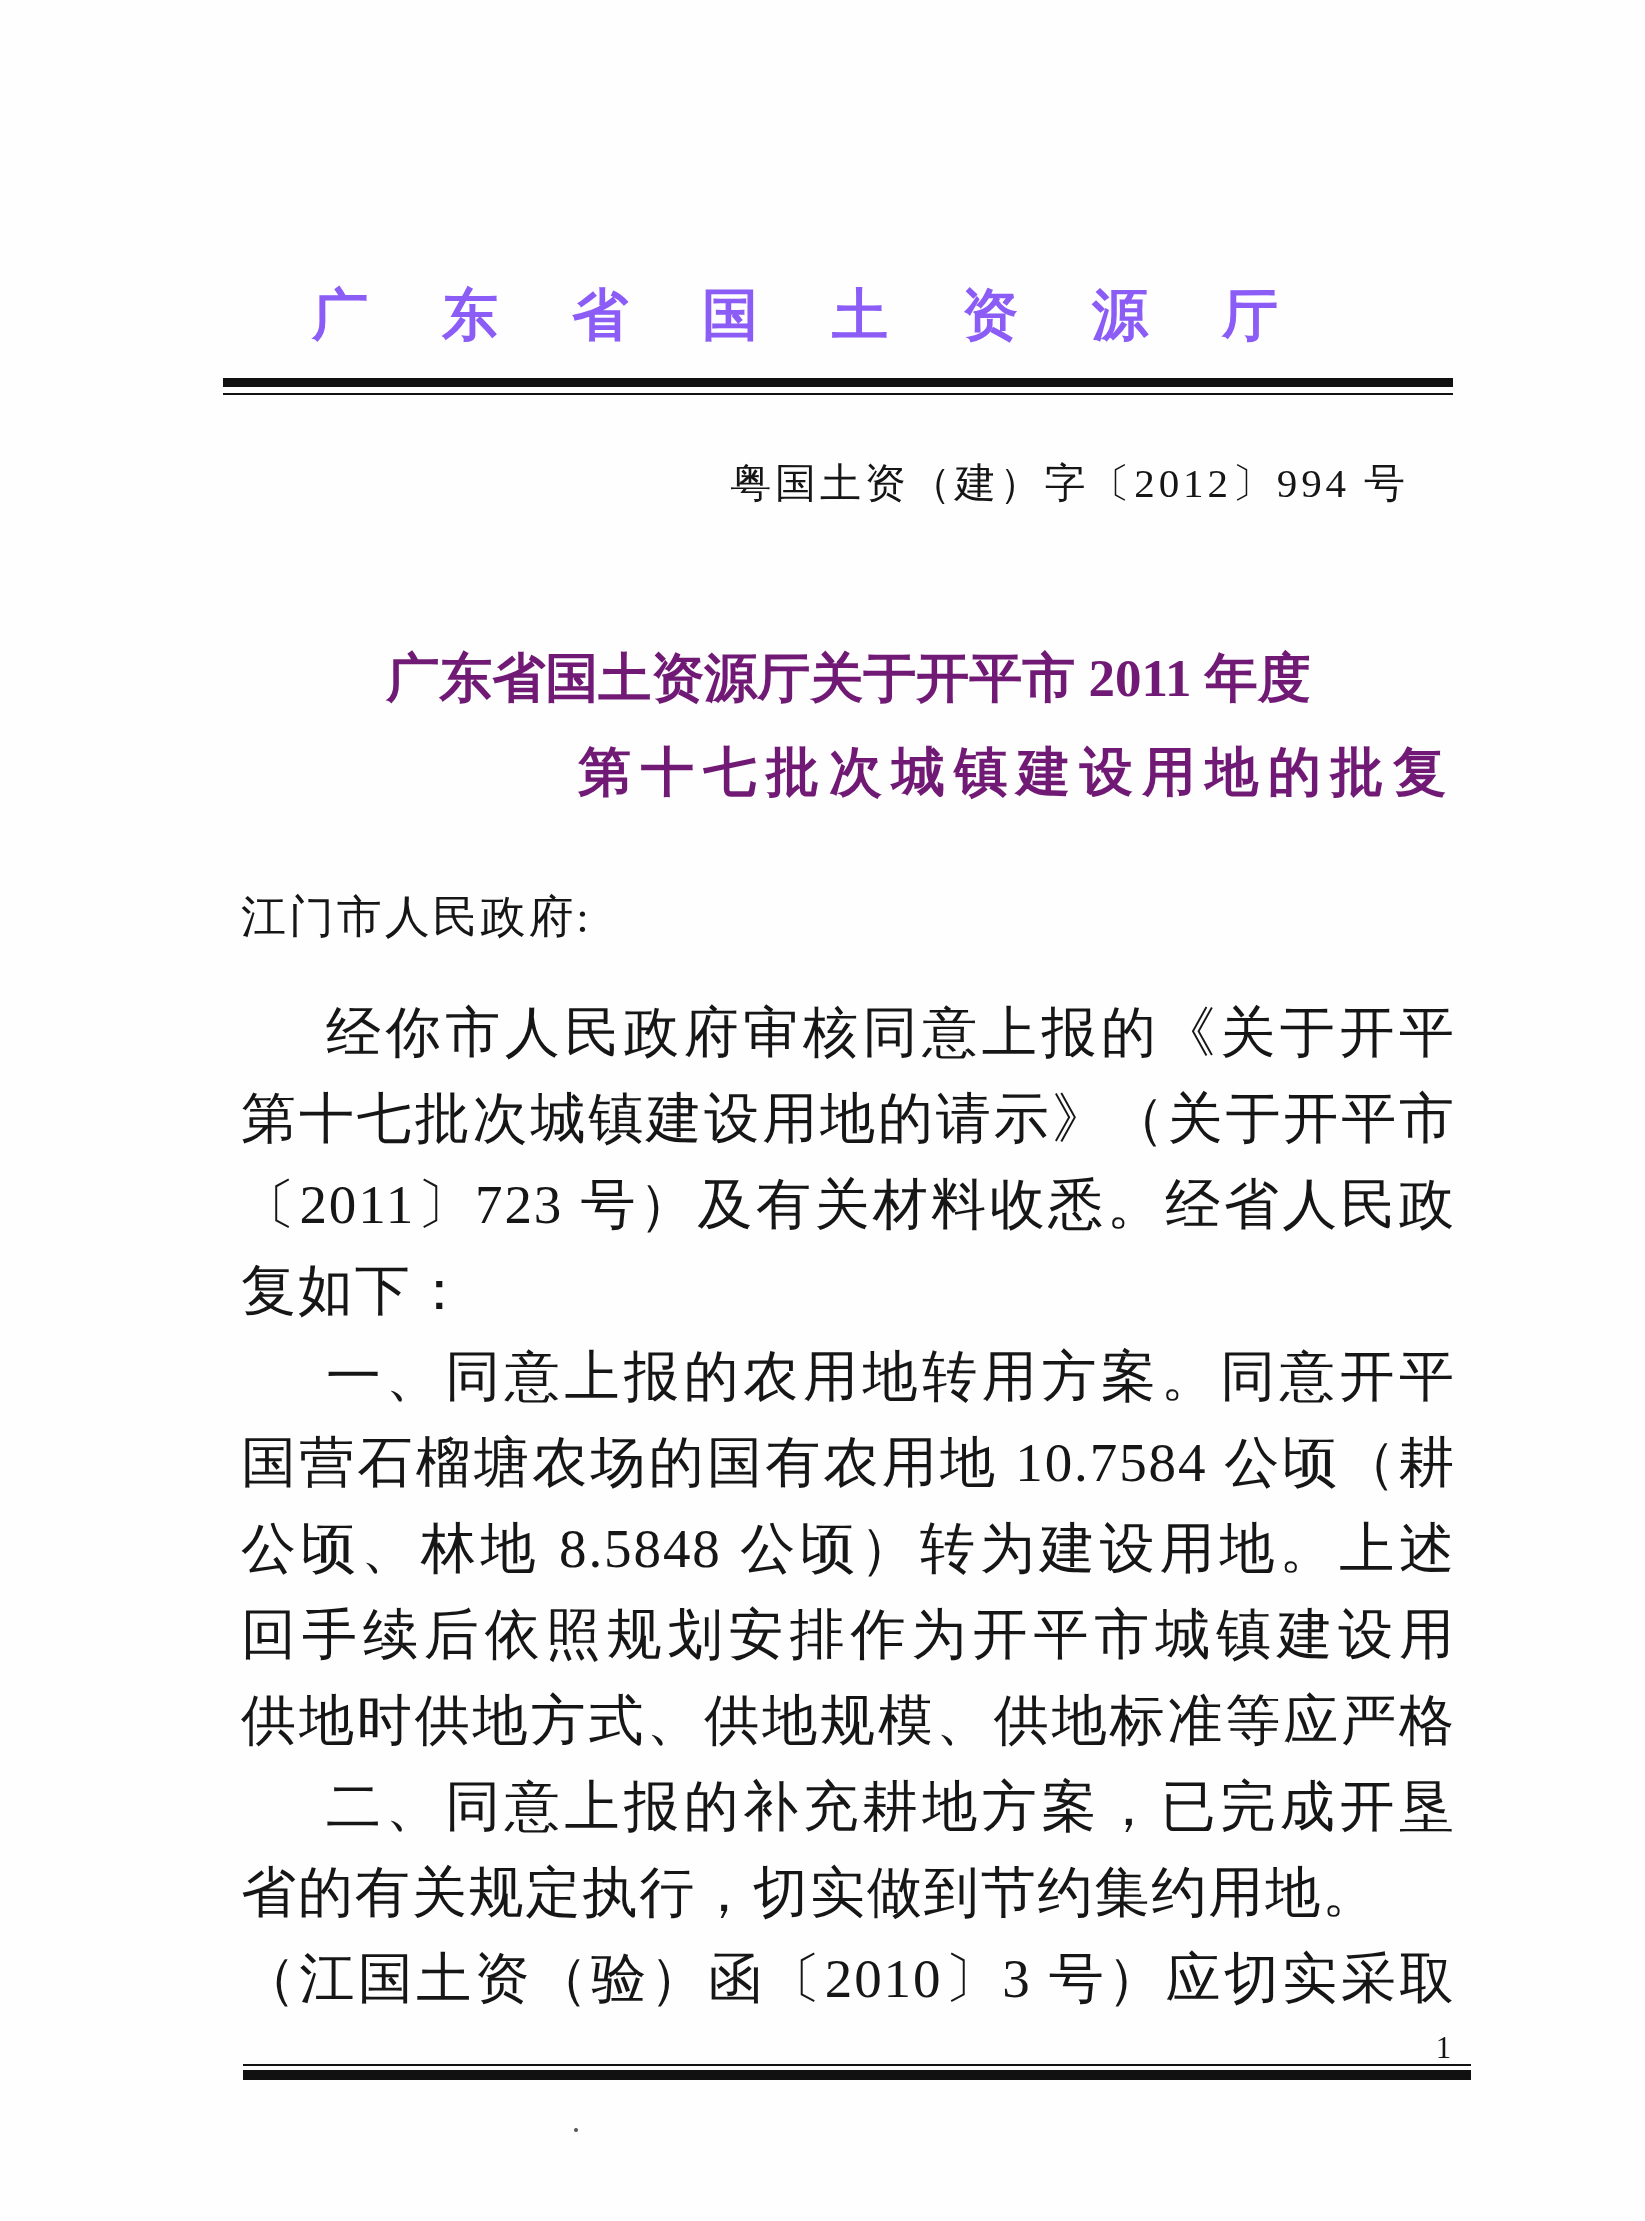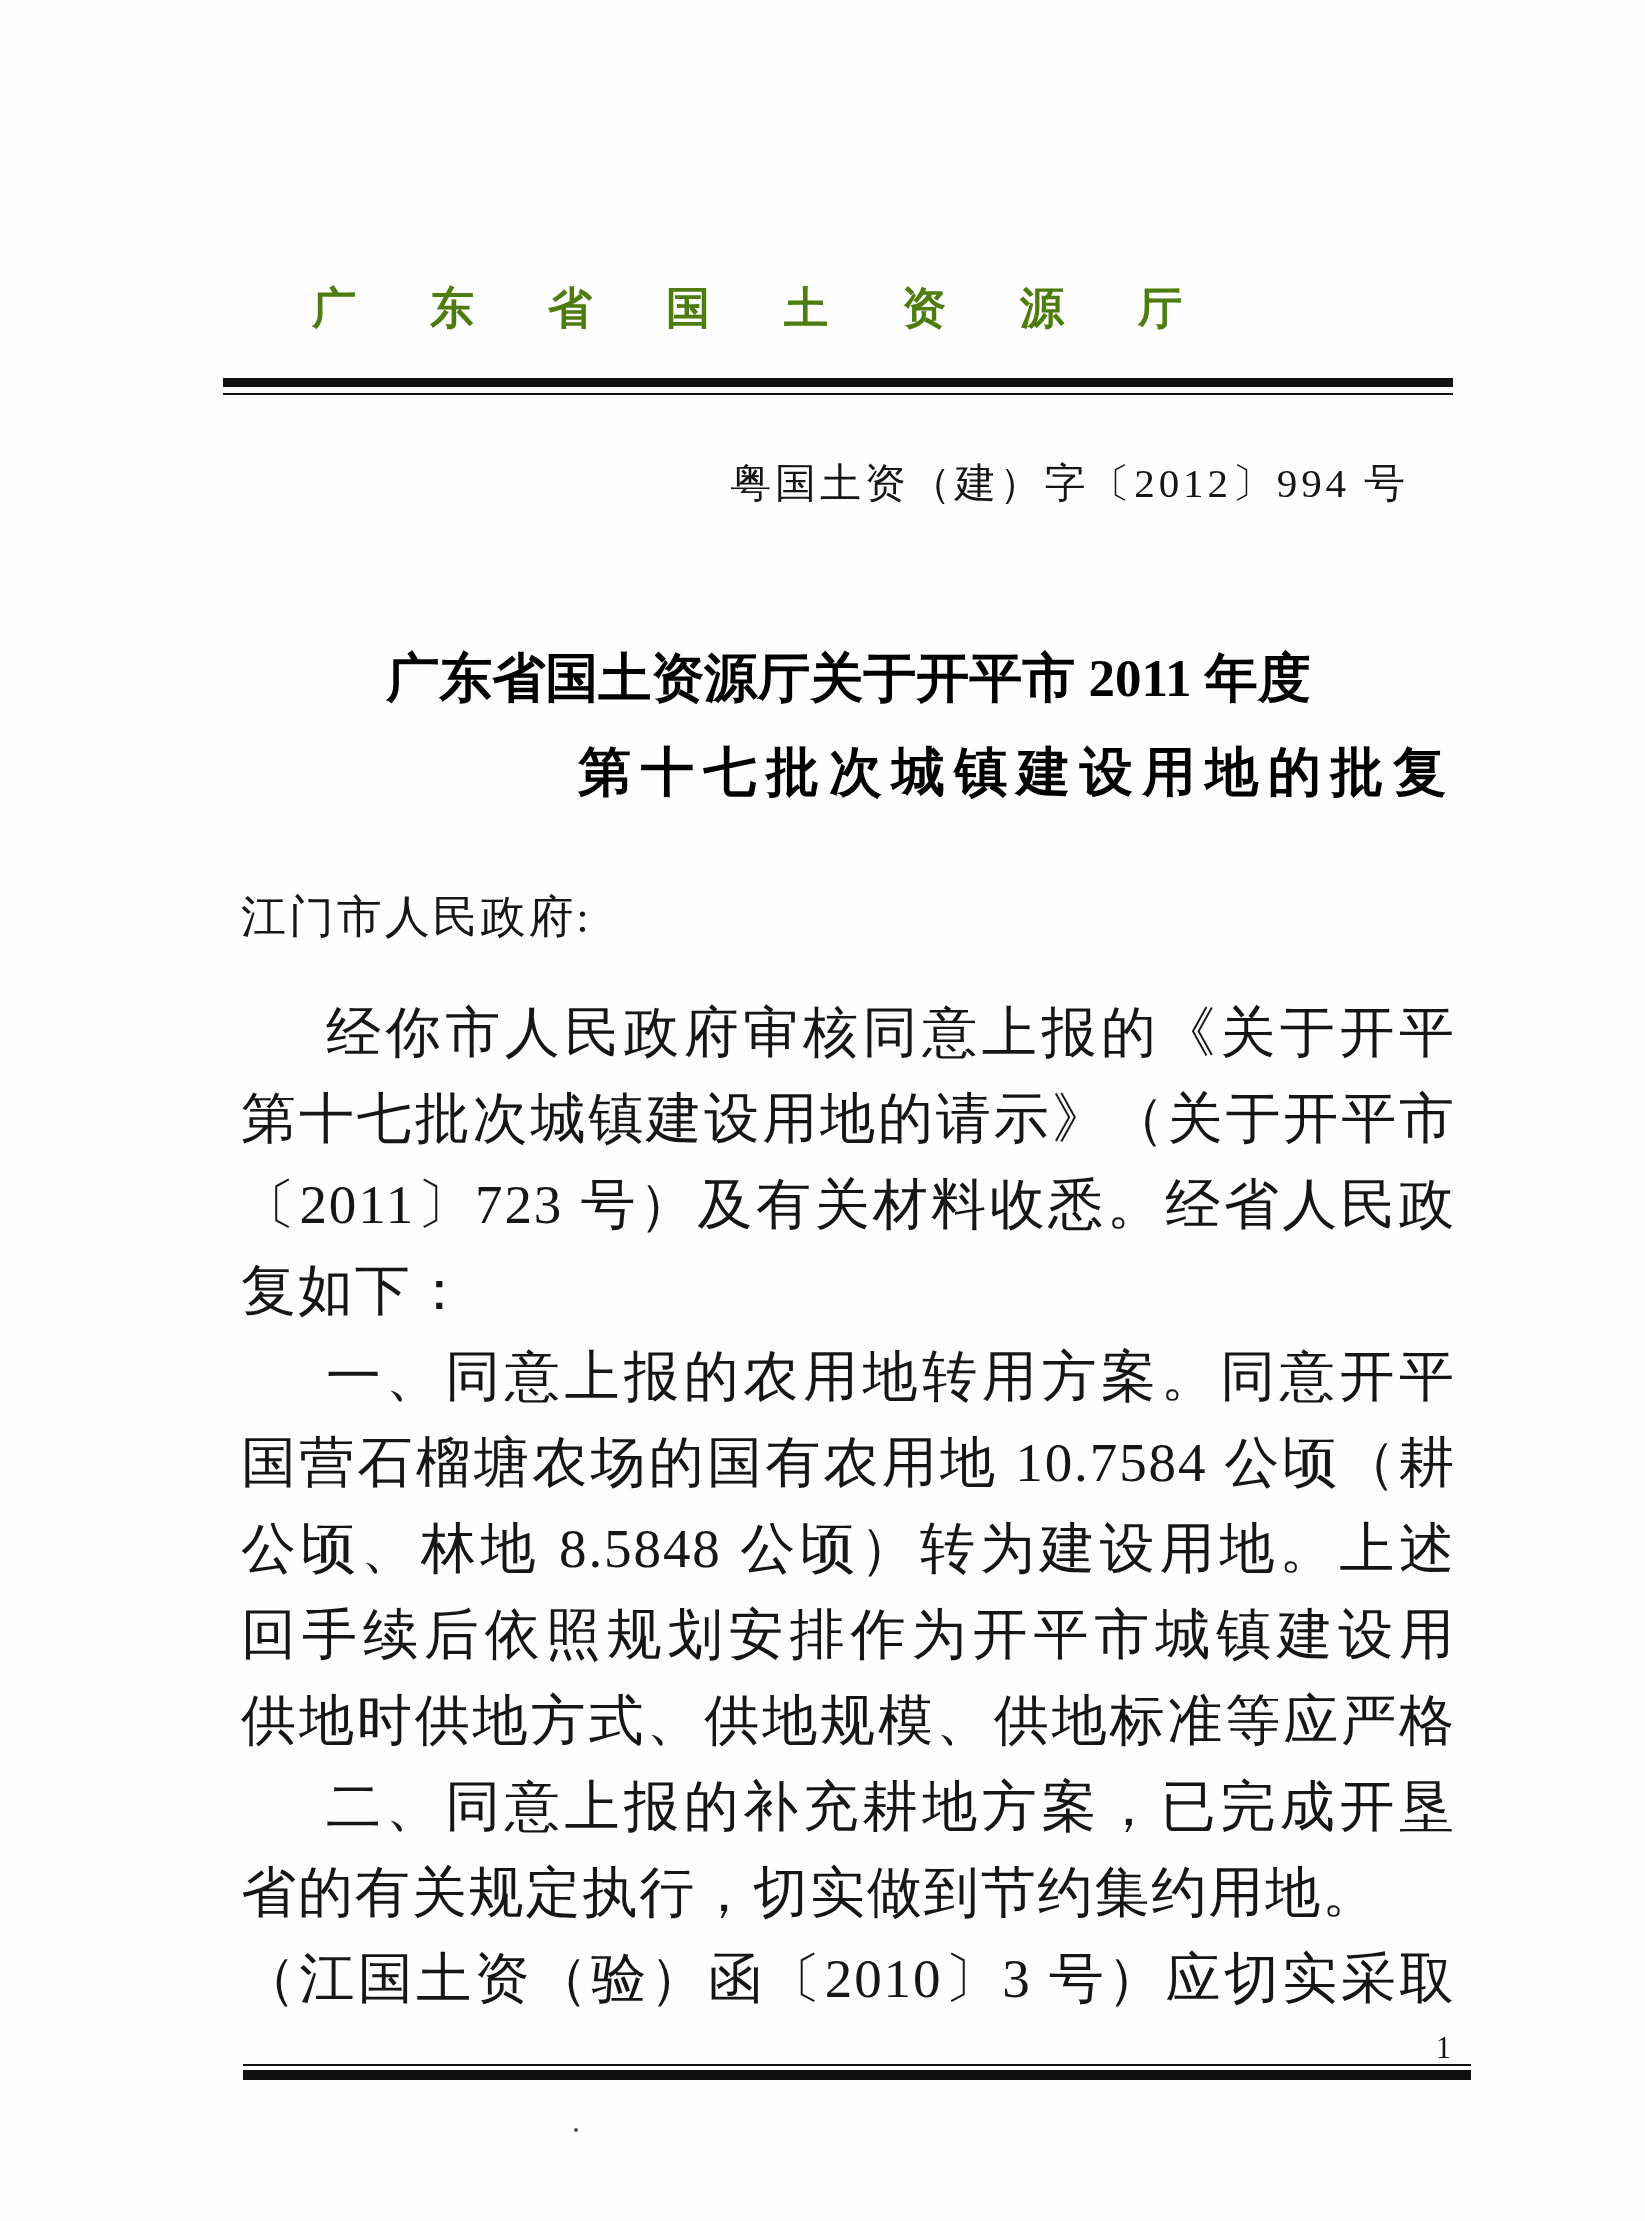--- a/index.html
+++ b/index.html
@@ -14,26 +14,26 @@
     margin: 0 auto;
     background: #fefefe;
     color: #161616;
     font-family: "Liberation Serif", "DejaVu Serif", serif;
     overflow: hidden;
   }
   .letterhead {
     position: absolute;
     left: 312px;
     top: 287px;
-    font-size: 44px;
+    font-size: 56px;
     font-weight: 700;
     line-height: 1;
     letter-spacing: 74px;
     white-space: nowrap;
-    color: #4d7c0f;
+    color: #8b5cf6;
   }
   .head-rule {
     position: absolute;
     left: 223px;
     top: 378px;
     width: 1230px;
     height: 5.8px;
     border-top: 9.7px solid #111;
     border-bottom: 2.9px solid #111;
   }
@@ -51,21 +51,21 @@
   }
   .doc-title {
     position: absolute;
     left: 241px;
     top: 631px;
     width: 1215px;
     text-align: center;
     font-size: 53px;
     font-weight: 700;
     line-height: 94px;
-    color: #000000;
+    color: #701a75;
   }
   .doc-title .line2 {
     letter-spacing: 9.7px;
     text-align: right;
   }
   .salutation {
     position: absolute;
     left: 241px;
     top: 888px;
     font-size: 45px;

